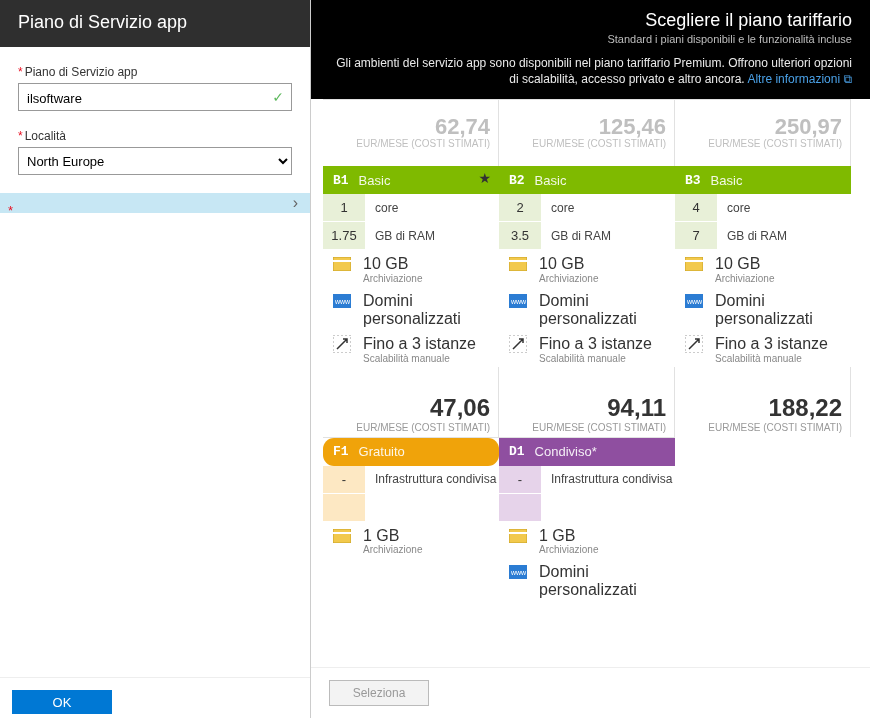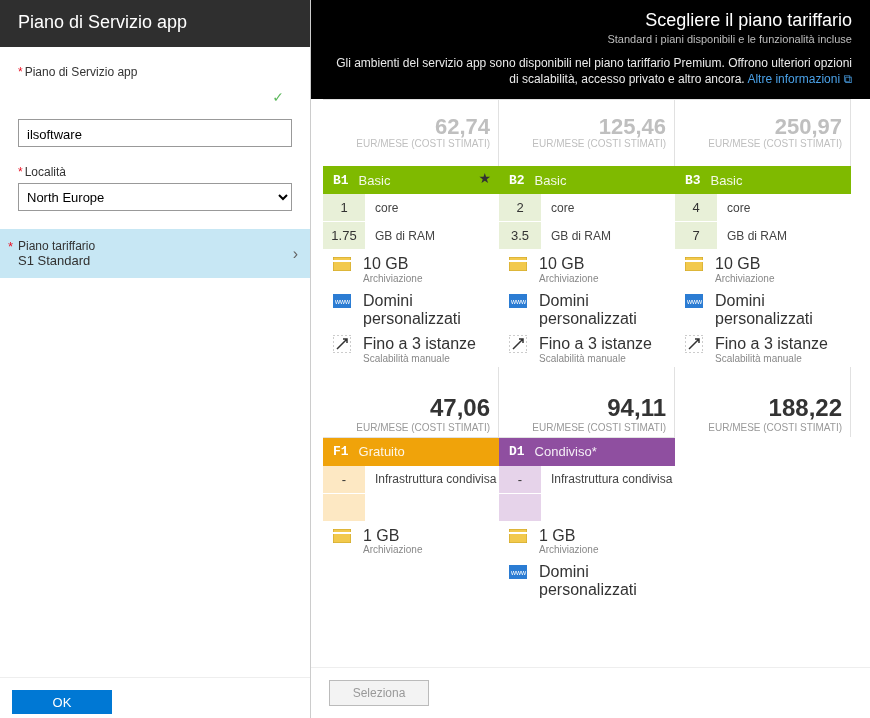--- a/index.html
+++ b/index.html
@@ -2,21 +2,21 @@
 <html><head>
 <meta charset="utf-8">
 <style>
   * { box-sizing: border-box; margin: 0; padding: 0; }
   body { font-family: "Segoe UI", Arial, sans-serif; font-size: 13px; color: #323130; width: 870px; height: 718px; overflow: hidden; display: flex; }
   .left-pane { width: 311px; height: 718px; background: #fff; border-right: 1px solid #ccc; display: flex; flex-direction: column; position: relative; }
   .left-header { background: #2f2f2f; color: #fff; padding: 12px 18px 14px; font-size: 18px; font-weight: 400; }
   .left-body { padding: 18px 18px 0 18px; flex: 1; }
   .field-label { font-size: 12px; color: #333; margin-bottom: 4px; }
   .req { color: #e81123; margin-right: 2px; }
-  .text-input { width: 100%; height: 28px; border: 1px solid #999; padding: 2px 28px 0 8px; font-size: 13px; position: relative; margin-top: 36px; }
+  .text-input { width: 100%; height: 28px; border: 1px solid #999; padding: 2px 28px 0 8px; font-size: 13px; position: relative; }
   .input-wrap { position: relative; margin-bottom: 18px; }
   .check { position: absolute; right: 8px; top: 6px; color: #5cb85c; font-size: 14px; }
   .select { width: 100%; height: 28px; border: 1px solid #999; font-size: 13px; padding: 2px 4px; background: #fff; }
   .tariff-row { margin: 10px -18px 0 -18px; padding: 10px 18px; background: #c7e7f4; cursor: pointer; position: relative; display: flex; flex-direction: column; }
   .tariff-row .lbl { font-size: 12px; color: #333; }
   .tariff-row .val { font-size: 13px; color: #323130; }
   .tariff-row .chev { position: absolute; right: 12px; top: 50%; transform: translateY(-50%); color: #666; font-size: 16px; }
   .left-footer { border-top: 1px solid #eee; padding: 12px 0px 4px 12px; }
   .btn-ok { width: 100px; height: 24px; background: #0078d4; color: #fff; border: none; font-size: 13px; cursor: pointer; }
   .right-pane { flex: 1; height: 718px; display: flex; flex-direction: column; }
@@ -40,21 +40,21 @@
   .spec-num { width: 42px; background: #e8f0d8; text-align: center; font-size: 13px; color: #333; height: 100%; display: flex; align-items: center; justify-content: center; }
   .spec-txt { padding-left: 10px; font-size: 12px; color: #444; }
   .feat-row { display: flex; align-items: flex-start; padding: 5px 8px 3px 8px; }
   .feat-icon { width: 22px; height: 18px; flex-shrink: 0; display: flex; align-items: center; justify-content: center; }
   .feat-main { font-size: 16px; color: #333; line-height: 1.1; }
   .feat-sub { font-size: 10px; color: #888; }
   .feat-txt { padding-left: 10px; }
   .tier-price2 { height: 70px; display: flex; flex-direction: column; justify-content: flex-end; align-items: flex-end; padding: 0 8px 4px 0; border-right: 1px solid #e1e1e1; }
   .tier-price2 .pv { font-size: 24px; font-weight: 600; color: #333; }
   .tier-price2 .ps { font-size: 10px; color: #999; }
-  .free { background: #f0a30a; }
+  .free { background: #f0a30a; border-radius: 11px; }
   .shared { background: #8f4fa0; }
   .spec-num.free-bg { background: #fde8c3; }
   .spec-num.shared-bg { background: #e6d3ea; }
   .right-footer { border-top: 1px solid #eee; padding: 12px 0 12px 18px; }
   .btn-select { width: 100px; height: 26px; background: #f3f3f3; color: #999; border: 1px solid #bbb; font-size: 12px; cursor: pointer; }
   svg { display: block; }
 </style>
 </head>
 <body>
 
@@ -70,24 +70,20 @@
 
     <div class="field-label"><span class="req">*</span><span>Località</span></div>
     <div class="input-wrap">
       <select class="select">
         <option>North Europe</option>
       </select>
     </div>
 
     <div class="tariff-row">
       <span class="req" style="position:absolute;left:8px;top:10px;">*</span>
-      <div style="margin-left:0px;">
-        <div class="lbl">Piano tariffario</div>
-        <div class="val">S1 Standard</div>
-      </div>
       <span class="chev">›</span>
     </div>
 
   </div>
   <div class="left-footer">
     <button class="btn-ok">OK</button>
   </div>
 </div>
 
 <div class="right-pane">

